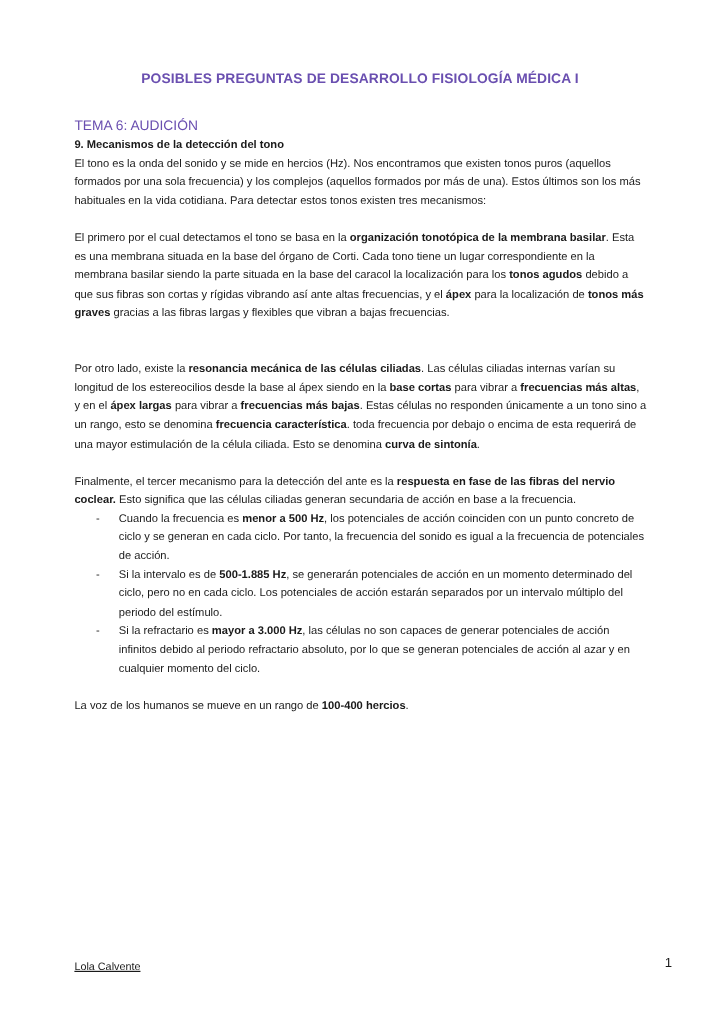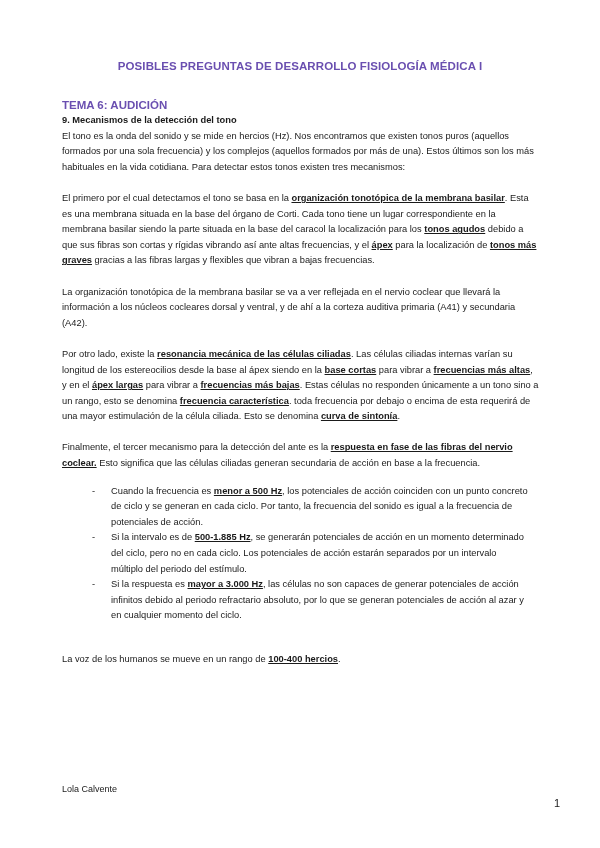--- a/index.html
+++ b/index.html
@@ -9,59 +9,58 @@
   }
   .page { position: absolute; left: 0; top: 0; width: 600px; height: 848px; border-radius: 30px; }
   .title {
     position: absolute; top: 60px; left: 0; width: 600px; text-align: center;
     font-size: 11.5px; font-weight: bold; color: #6a4fb0; letter-spacing: 0.1px;
   }
   .content {
     position: absolute; left: 62px; top: 97px; width: 478px;
     font-size: 9.3px; line-height: 15.6px;
   }
-  .tema { font-size: 11.5px; font-weight: bold; color: #6a4fb0; line-height: 16px; }
+  .tema { font-size: 11.5px; font-weight: normal; color: #6a4fb0; line-height: 16px; }
   .subh { font-weight: bold; }
   p { margin: 0; }
   .gap { height: 15.6px; }
-  b { font-weight: bold; text-decoration: underline; }
-  ul.dash { list-style: none; margin: 12px; padding: 0; }
+  b { font-weight: bold; }
+  ul.dash { list-style: none; margin: 0; padding: 0; }
   ul.dash li { position: relative; padding-left: 37px; }
   ul.dash li::before {
     content: "-"; position: absolute; left: 18px; top: 0;
   }
-  .footer-author { position: absolute; left: 62px; top: 784px; font-size: 9px; }
+  .footer-author { position: absolute; left: 62px; top: 800px; font-size: 9px; text-decoration: underline; }
   .page-num { position: absolute; right: 40px; top: 797px; font-size: 11px; }
 </style>
 </head>
 <body>
 
 <div class="page">
   <div class="title">POSIBLES PREGUNTAS DE DESARROLLO FISIOLOGÍA MÉDICA I</div>
 
   <div class="content">
     <div class="tema">TEMA 6: AUDICIÓN</div>
     <div class="subh">9. Mecanismos de la detección del tono</div>
     <p>El tono es la onda del sonido y se mide en hercios (Hz). Nos encontramos que existen tonos puros (aquellos formados por una sola frecuencia) y los complejos (aquellos formados por más de una). Estos últimos son los más habituales en la vida cotidiana. Para detectar estos tonos existen tres mecanismos:</p>
     <div class="gap"></div>
 
     <p><span>El primero por el cual detectamos el tono se basa en la </span><b>organización tonotópica de la membrana basilar</b><span>. Esta es una membrana situada en la base del órgano de Corti. Cada tono tiene un lugar correspondiente en la membrana basilar siendo la parte situada en la base del caracol la localización para los </span><b>tonos agudos</b><span> debido a que sus fibras son cortas y rígidas vibrando así ante altas frecuencias, y el </span><b>ápex</b><span> para la localización de </span><b>tonos más graves</b><span> gracias a las fibras largas y flexibles que vibran a bajas frecuencias.</span></p>
     <div class="gap"></div>
 
-    <p>La organización tonotópica de la membrana basilar se va a ver reflejada en el nervio coclear que llevará la información a los núcleos cocleares dorsal y ventral, y de ahí a la corteza auditiva primaria (A41) y secundaria (A42).</p>
     <div class="gap"></div>
 
     <p><span>Por otro lado, existe la </span><b>resonancia mecánica de las células ciliadas</b><span>. Las células ciliadas internas varían su longitud de los estereocilios desde la base al ápex siendo en la </span><b>base cortas</b><span> para vibrar a </span><b>frecuencias más altas</b><span>, y en el </span><b>ápex largas</b><span> para vibrar a </span><b>frecuencias más bajas</b><span>. Estas células no responden únicamente a un tono sino a un rango, esto se denomina </span><b>frecuencia característica</b><span>. toda frecuencia por debajo o encima de esta requerirá de una mayor estimulación de la célula ciliada. Esto se denomina </span><b>curva de sintonía</b><span>.</span></p>
     <div class="gap"></div>
 
     <p><span>Finalmente, el tercer mecanismo para la detección del ante es la </span><b>respuesta en fase de las fibras del nervio coclear.</b><span> Esto significa que las células ciliadas generan secundaria de acción en base a la frecuencia.</span></p>
     <ul class="dash">
       <li><span>Cuando la frecuencia es </span><b>menor a 500 Hz</b><span>, los potenciales de acción coinciden con un punto concreto de ciclo y se generan en cada ciclo. Por tanto, la frecuencia del sonido es igual a la frecuencia de potenciales de acción.</span></li>
       <li><span>Si la intervalo es de </span><b>500-1.885 Hz</b><span>, se generarán potenciales de acción en un momento determinado del ciclo, pero no en cada ciclo. Los potenciales de acción estarán separados por un intervalo múltiplo del periodo del estímulo.</span></li>
-      <li><span>Si la respuesta es </span><b>mayor a 3.000 Hz</b><span>, las células no son capaces de generar potenciales de acción infinitos debido al periodo refractario absoluto, por lo que se generan potenciales de acción al azar y en cualquier momento del ciclo.</span></li>
+      <li><span>Si la refractario es </span><b>mayor a 3.000 Hz</b><span>, las células no son capaces de generar potenciales de acción infinitos debido al periodo refractario absoluto, por lo que se generan potenciales de acción al azar y en cualquier momento del ciclo.</span></li>
     </ul>
     <div class="gap"></div>
 
     <p><span>La voz de los humanos se mueve en un rango de </span><b>100-400 hercios</b><span>.</span></p>
   </div>
 
   <div class="footer-author">Lola Calvente</div>
   <div class="page-num">1</div>
 </div>
 

